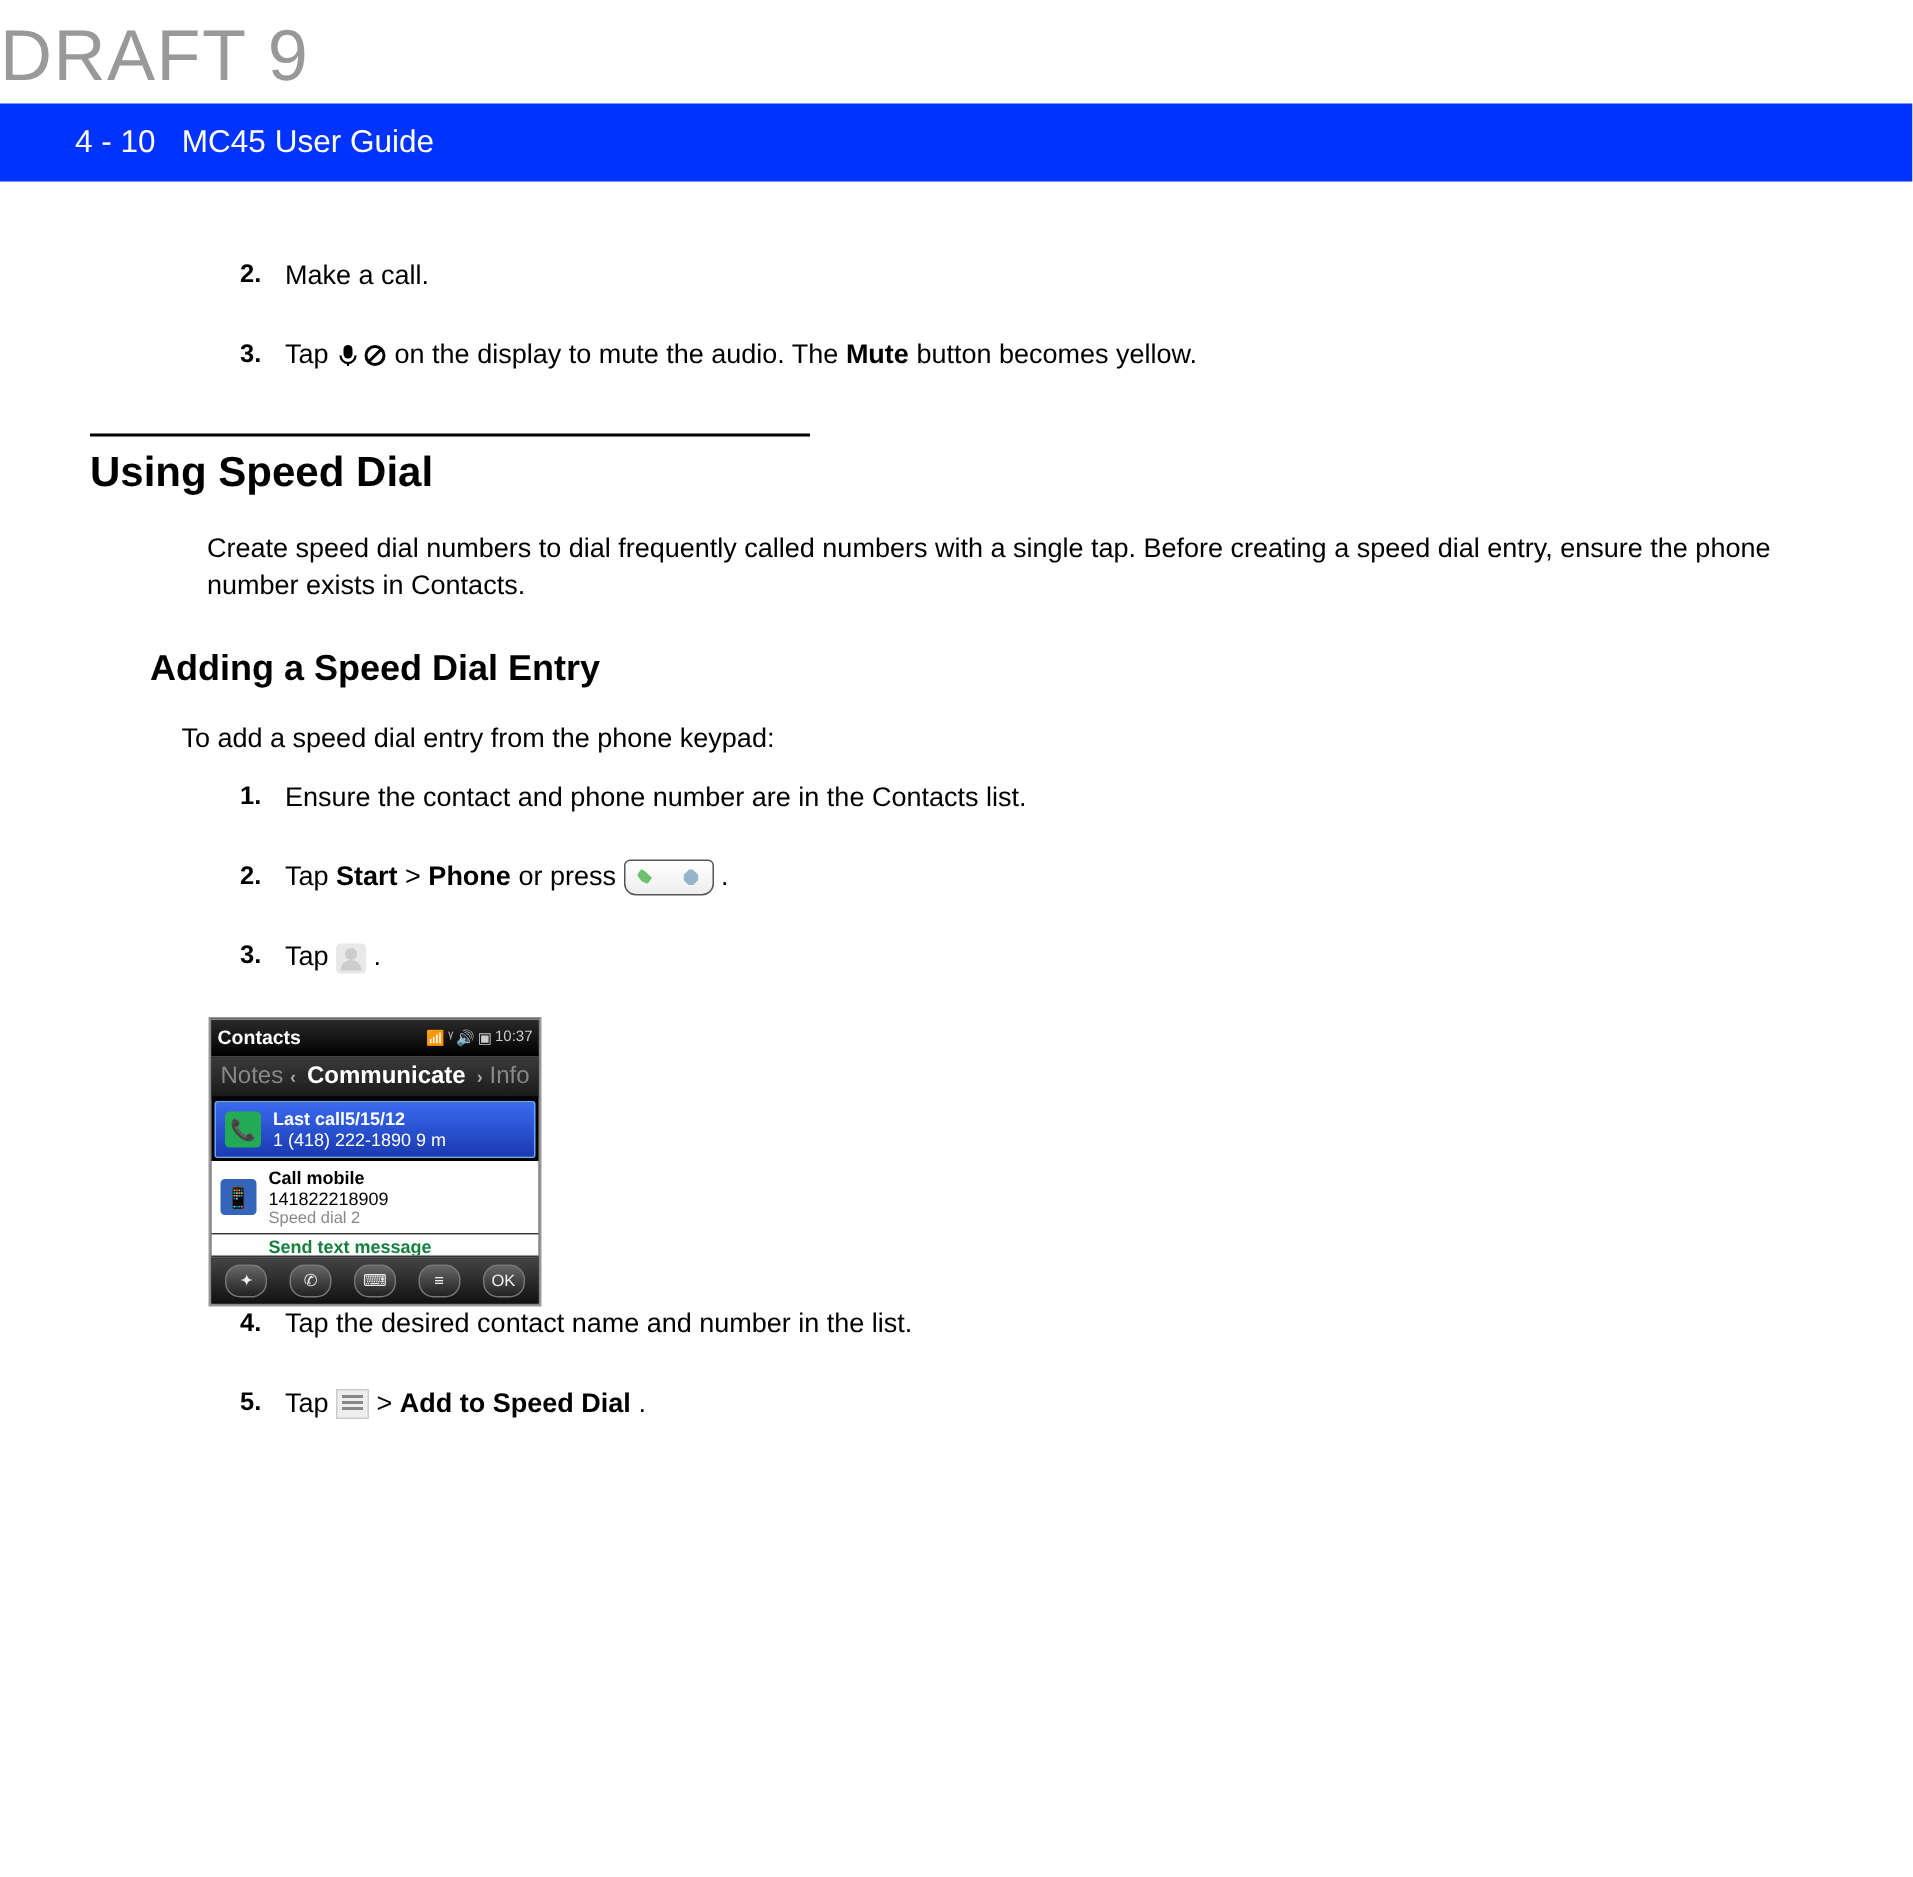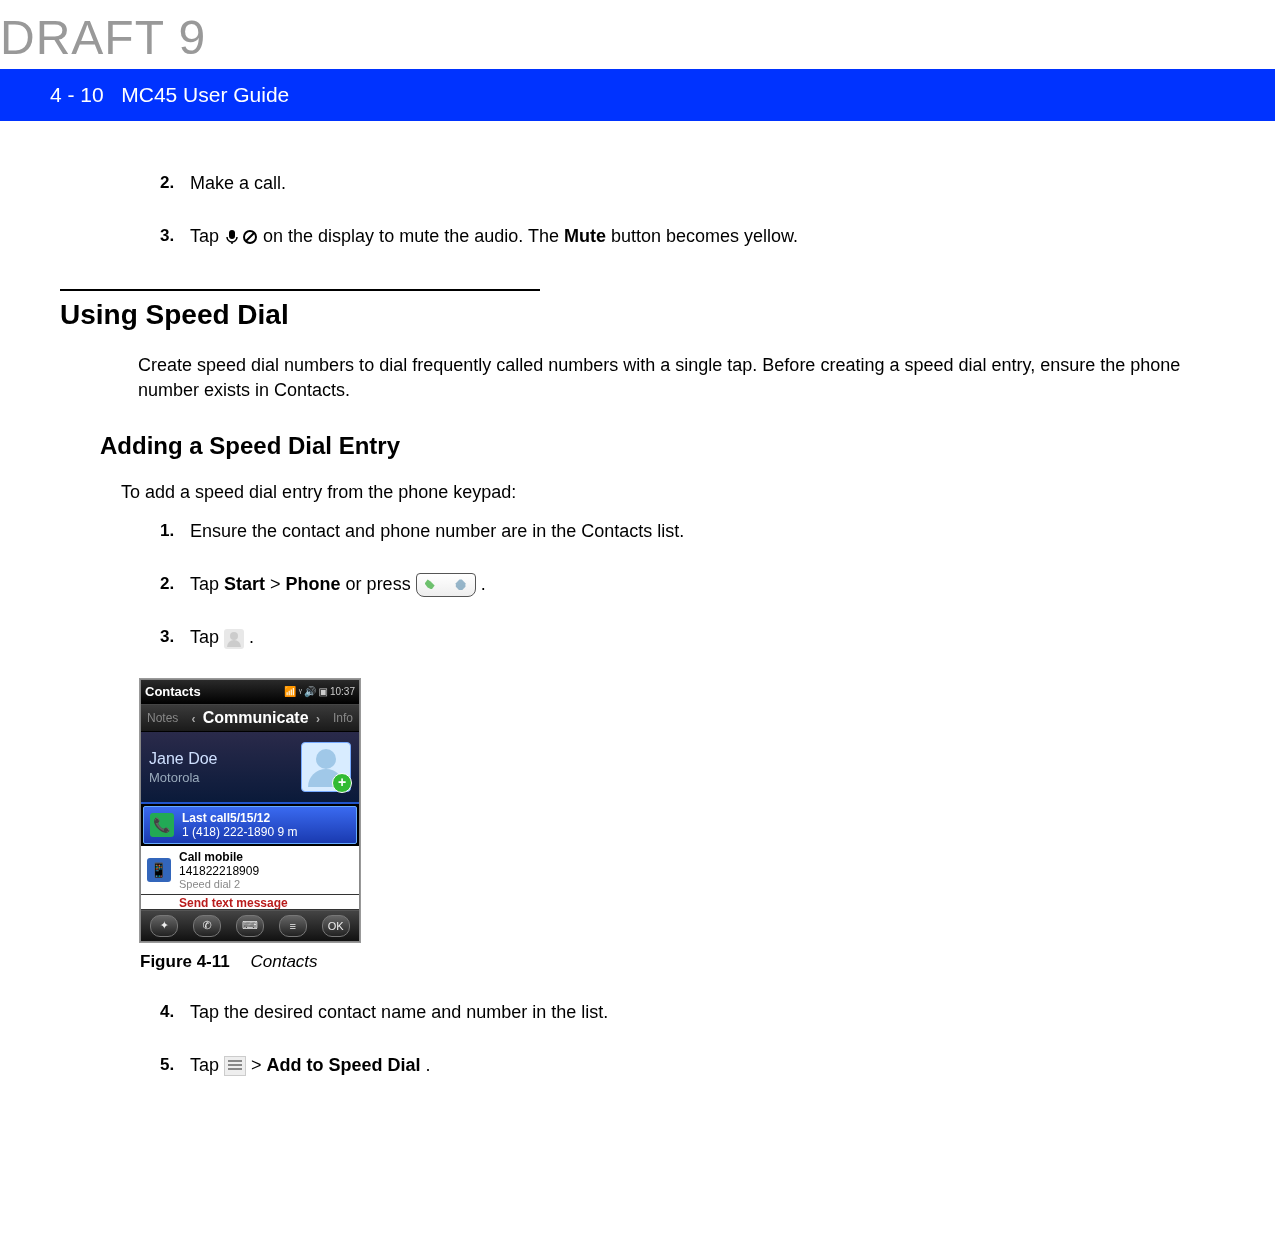--- a/index.html
+++ b/index.html
@@ -177,21 +177,21 @@
   .ds-tabs {
     background: linear-gradient(#3a3a3a,#1a1a1a);
     display: flex;
     align-items: center;
     justify-content: space-between;
     padding: 3px 6px;
     height: 20px;
     border-top: 1px solid #444;
     border-bottom: 1px solid #000;
   }
-  .ds-tabs .side { color: #888; font-size: 12px; text-align: right;}
+  .ds-tabs .side { color: #888; font-size: 16px; text-align: right;}
   .ds-tabs .mid { color: #fff; font-weight: bold; font-size: 16px;}
   .ds-tabs .chev { color: #aaa; margin: 0 4px; font-weight:bold;}
   .ds-contact {
     background: linear-gradient(#2a2a4a,#0a1a3a);
     display: flex;
     align-items: center;
     padding: 6px 8px;
     height: 58px;
     border-bottom: 2px solid #2255cc;
   }
@@ -264,21 +264,21 @@
   .ds-row .rowtext { flex: 1; }
   .ds-row .title-line { display:flex; font-weight: bold; font-size: 12px;}
   .ds-row .sub-line { font-size: 12px; }
   .ds-row .speed { font-size: 11px; color: #888; }
   .ds-row.partial {
     height: 12px;
     overflow: hidden;
     font-weight: bold;
     font-size: 12px;
     padding: 2px 6px 0 38px;
-    color: #b91c1c;
+    color: #15803d;
     background: #fff;
   }
   .ds-bottombar {
     background: linear-gradient(#444,#111);
     display: flex;
     justify-content: space-around;
     align-items: center;
     padding: 3px 2px;
     height: 24px;
     border-top:1px solid #555;
@@ -388,29 +388,20 @@
       </span>
     </div>
     <div class="ds-tabs">
       <span class="side">Notes</span>
       <span>
         <span class="chev">‹</span>
         <span class="mid">Communicate</span>
         <span class="chev">›</span>
       </span>
       <span class="side">Info</span>
-    </div>
-    <div class="ds-contact">
-      <div class="names">
-        <div class="name1">Jane Doe</div>
-        <div class="name2">Motorola</div>
-      </div>
-      <div class="ds-avatar">
-        <div class="plus">+</div>
-      </div>
     </div>
     <div class="ds-row selected">
       <div class="rowicon">📞</div>
       <div class="rowtext">
         <div class="title-line">
           <span>Last call</span>
           <span>5/15/12</span>
         </div>
         <div class="sub-line">1 (418) 222-1890 9 m</div>
       </div>
@@ -428,24 +419,20 @@
     <div class="ds-row partial">Send text message</div>
     <div class="ds-bottombar">
       <div class="bbtn">✦</div>
       <div class="bbtn">✆</div>
       <div class="bbtn">⌨</div>
       <div class="bbtn">≡</div>
       <div class="bbtn">OK</div>
     </div>
   </div>
 
-  <div class="figure-caption">
-    <span class="fignum">Figure 4-11</span>
-    <span class="figtitle">Contacts</span>
-  </div>
 
   <div class="step">
     <span class="step-num">4.</span>
     <span class="step-text">Tap the desired contact name and number in the list.</span>
   </div>
 
   <div class="step">
     <span class="step-num">5.</span>
     <span class="step-text">
       <span>Tap  </span>

